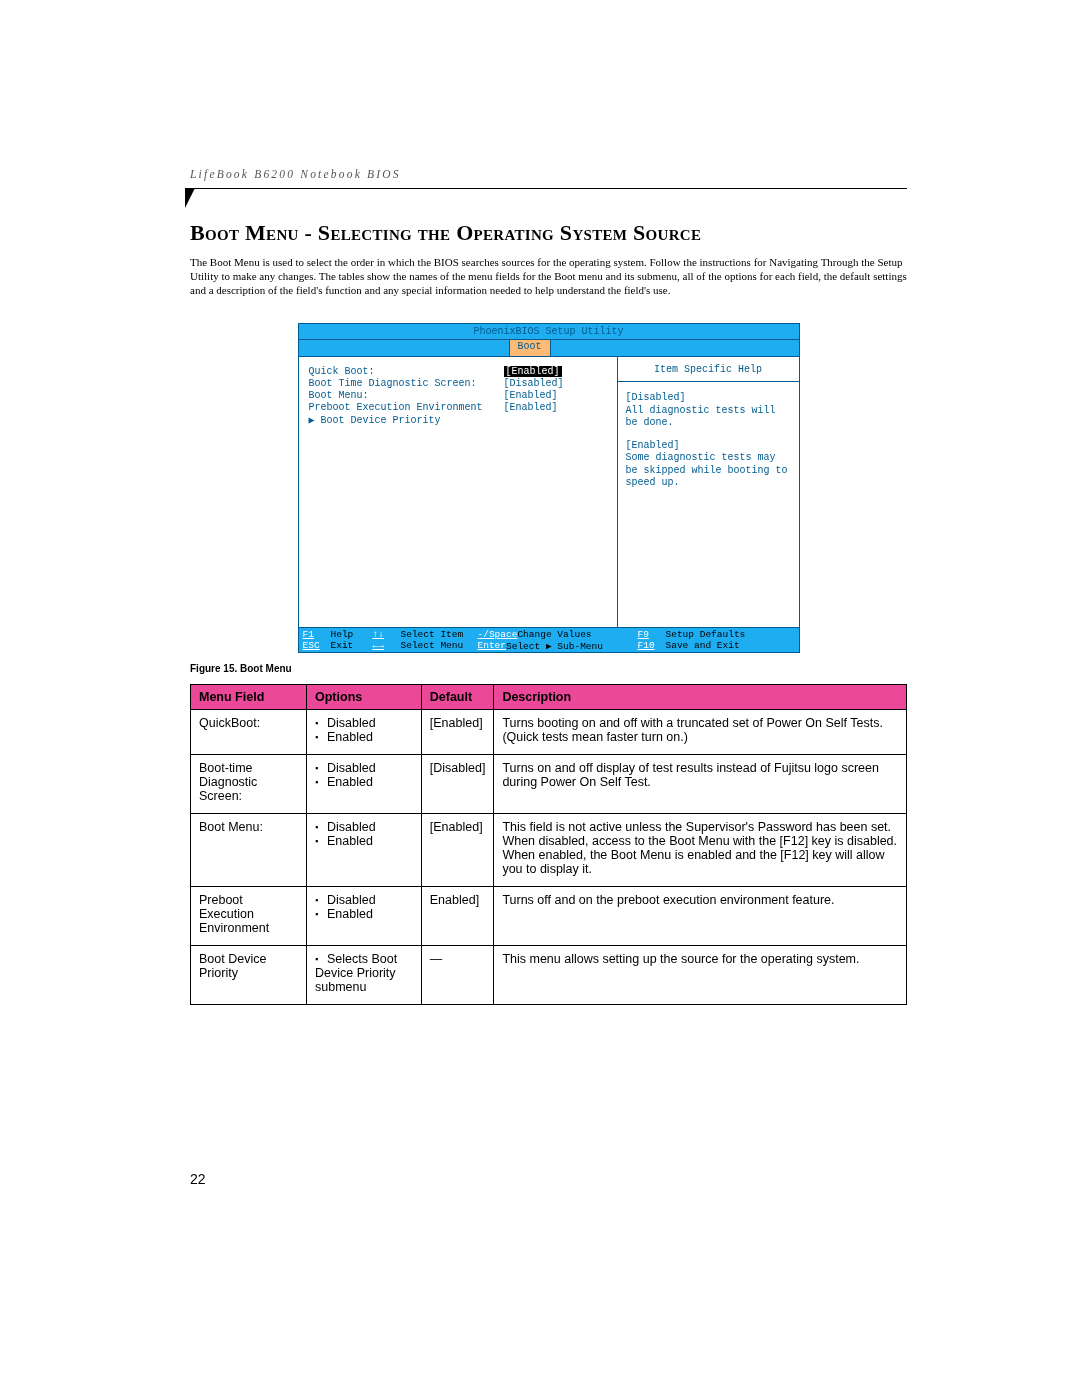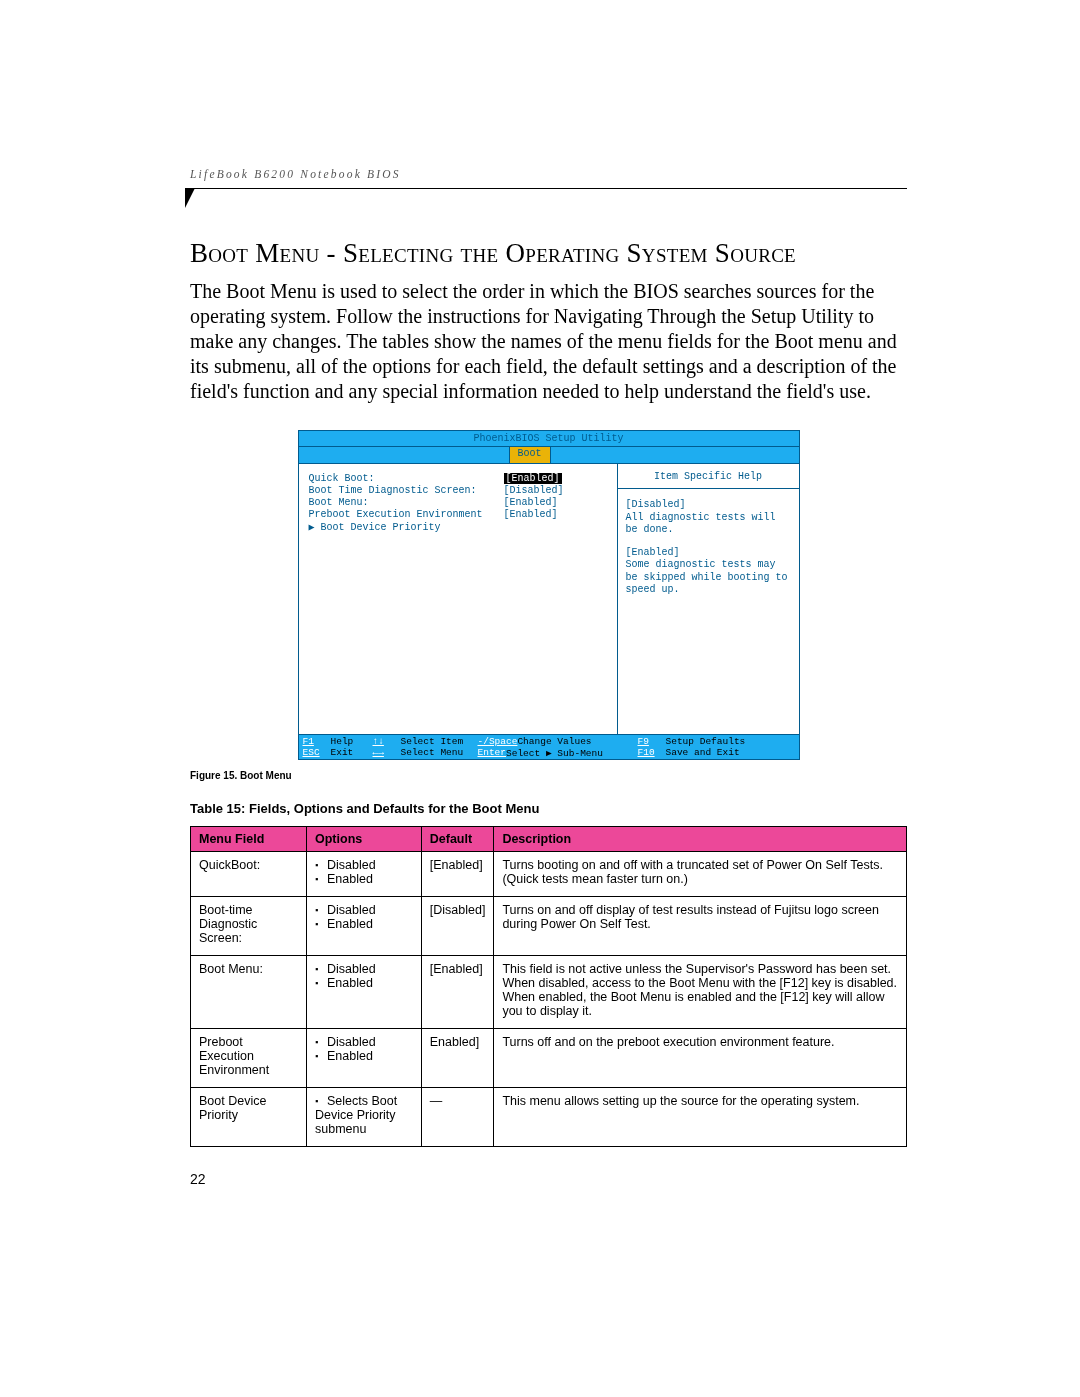--- a/index.html
+++ b/index.html
@@ -36,30 +36,30 @@
   .tab-mark {
     position: absolute;
     top: 188px;
     left: 185px;
     width: 0;
     height: 0;
     border-top: 20px solid #000;
     border-right: 10px solid transparent;
   }
   .section-title {
-    margin-top: 73px;
+    margin-top: 55px;
     font-family: "Trajan Pro", "Copperplate", "Times New Roman", serif;
     font-variant: small-caps;
-    font-weight: 400;
-    font-size: 27px;
+    font-weight: 700;
+    font-size: 22px;
     letter-spacing: 0.3px;
   }
   .body-text {
     margin-top: 10px;
-    font-size: 20px;
+    font-size: 11px;
     line-height: 1.25;
     text-align: left;
   }
 
   
   .bios {
     width: 500px;
     margin: 26px auto 0 auto;
     border: 1px solid #015b8e;
     font-family: "Courier New", monospace;
@@ -76,21 +76,21 @@
     border-bottom: 1px solid #015b8e;
   }
   .bios-tabs {
     display: flex;
     background: #1eadf0;
     height: 16px;
     border-bottom: 1px solid #015b8e;
   }
   .bios-tab-spacer { width: 210px; }
   .bios-tab {
-    background: #eab308;
+    background: #fdba74;
     color: #015b8e;
     padding: 1px 8px;
     border: 1px solid #015b8e;
     border-bottom: none;
     margin-top: -1px;
   }
   .bios-body {
     display: flex;
     height: 270px;
   }
@@ -273,21 +273,20 @@
           <div class="cell c4">
             <span class="bf-k">F10 </span>
             <span class="bf-l">Save and Exit</span>
           </div>
         </div>
       </div>
   </div>
 
   <div class="fig-caption">Figure 15.  Boot Menu</div>
 
-  <div class="table-caption">Table 15: Fields, Options and Defaults for the Boot Menu</div>
 
   <table class="fields">
     <thead>
         <tr id="thead-row">
           <th>Menu Field</th>
           <th>Options</th>
           <th>Default</th>
           <th>Description</th>
         </tr>
       </thead>

